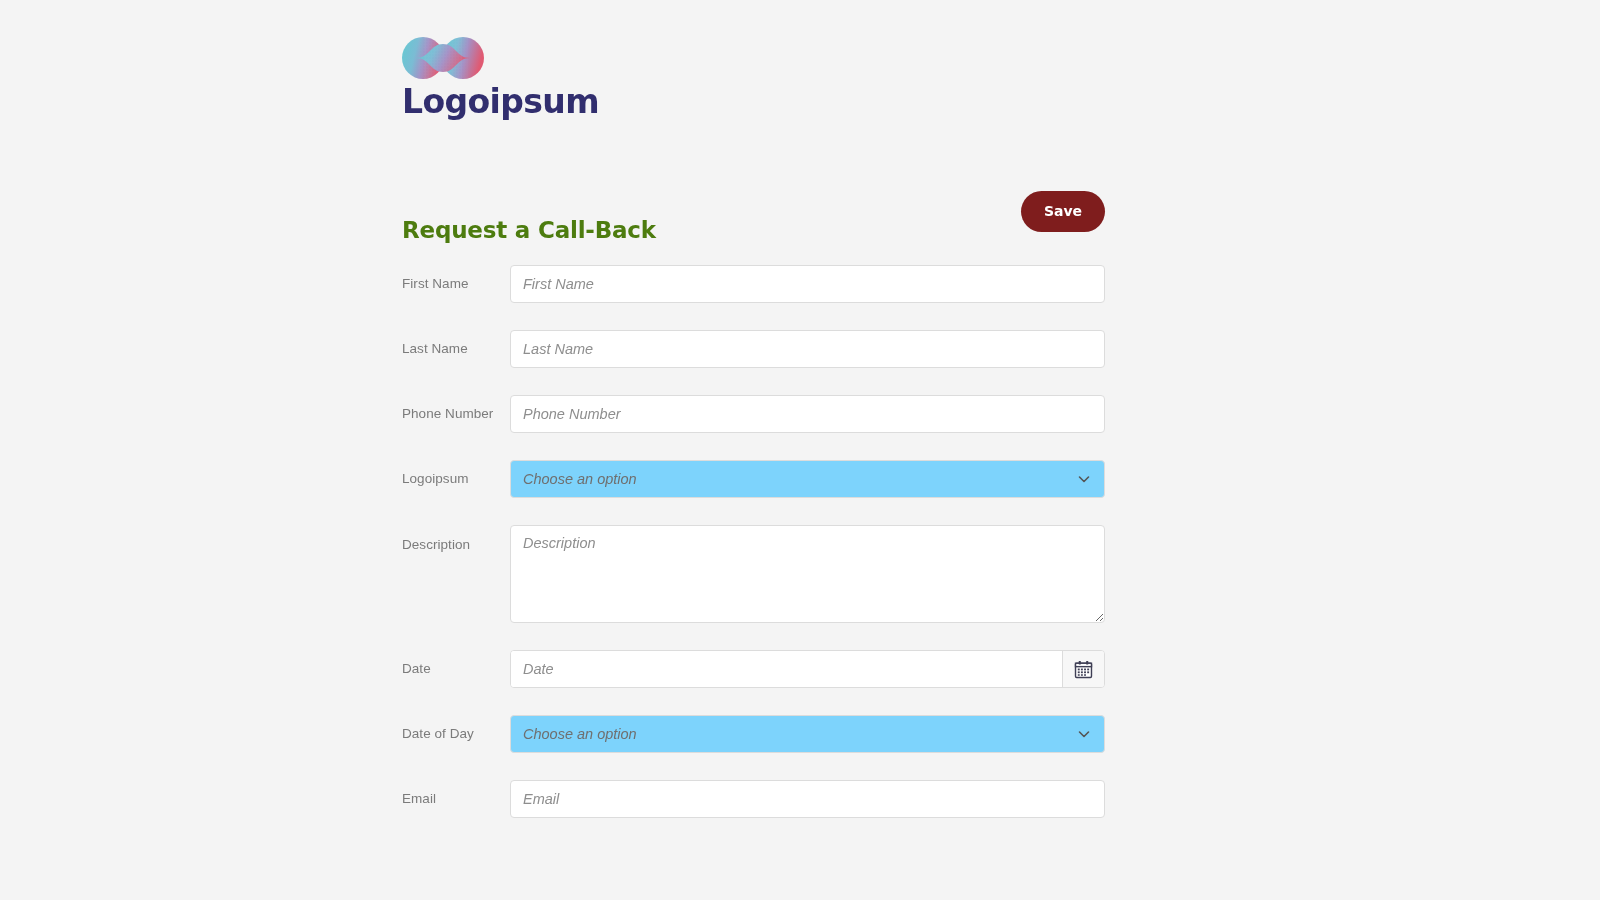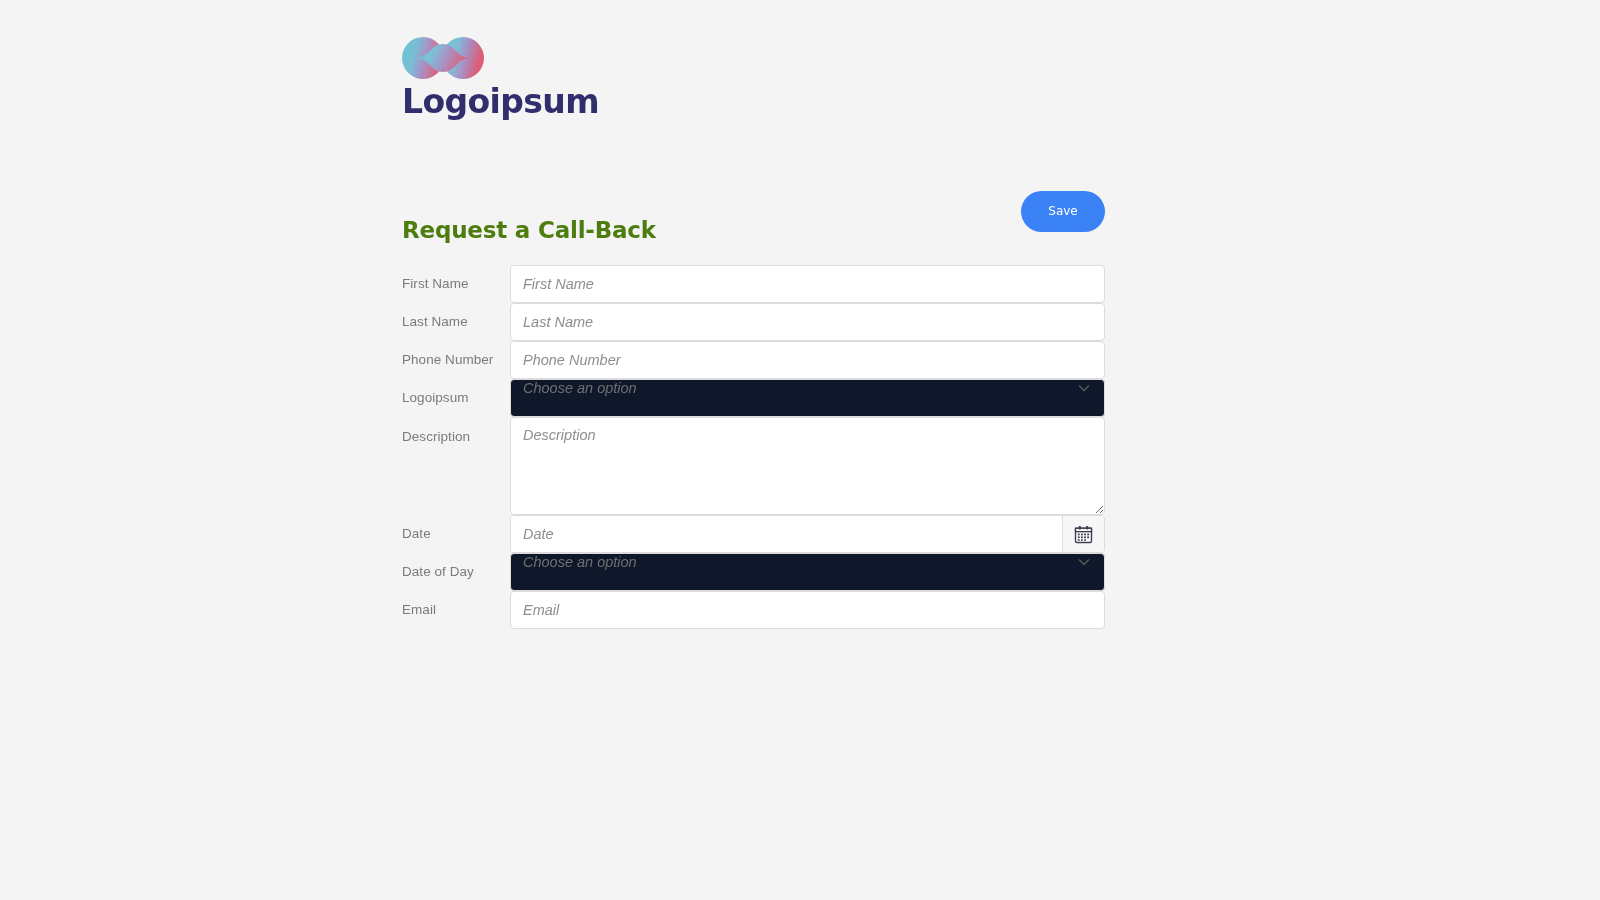--- a/index.html
+++ b/index.html
@@ -66,39 +66,39 @@
   }
   .save-button {
     display: inline-flex;
     align-items: center;
     justify-content: center;
     min-width: 84px;
     height: 41px;
     padding: 0 20px;
     border: none;
     border-radius: 21px;
-    background: #3b82f6;
+    background: #7f1d1d;
     color: #ffffff;
     font-family: "DejaVu Sans", sans-serif;
-    font-size: 12px;
-    font-weight: 400;
+    font-size: 14px;
+    font-weight: 700;
     cursor: pointer;
   }
 
   
   .form-body {
     position: absolute;
     left: 402px;
     top: 265px;
     width: 703px;
   }
   .form-row {
     display: flex;
     align-items: flex-start;
-    margin-bottom: 0;
+    margin-bottom: 27px;
     min-height: 38px;
   }
   .form-row .field-label {
     width: 108px;
     flex: 0 0 108px;
     padding-top: 11px;
     font-size: 13.5px;
     color: #7b7b7b;
     line-height: 1.2;
     letter-spacing: 0.05px;
@@ -126,24 +126,25 @@
   .text-input::placeholder {
     color: #8e8e8e;
     font-style: italic;
     opacity: 1;
   }
 
   .select-box {
     box-sizing: border-box;
     position: relative;
     display: flex;
+    align-items: center;
     width: 100%;
     height: 38px;
     padding: 0 12px;
-    background: #0f172a;
+    background: #7dd3fc;
     border: 1px solid #dcdcdc;
     border-radius: 4px;
     cursor: pointer;
   }
   .select-value {
     flex: 1 1 auto;
     font-size: 14.5px;
     font-style: italic;
     color: #6f6f6f;
   }

